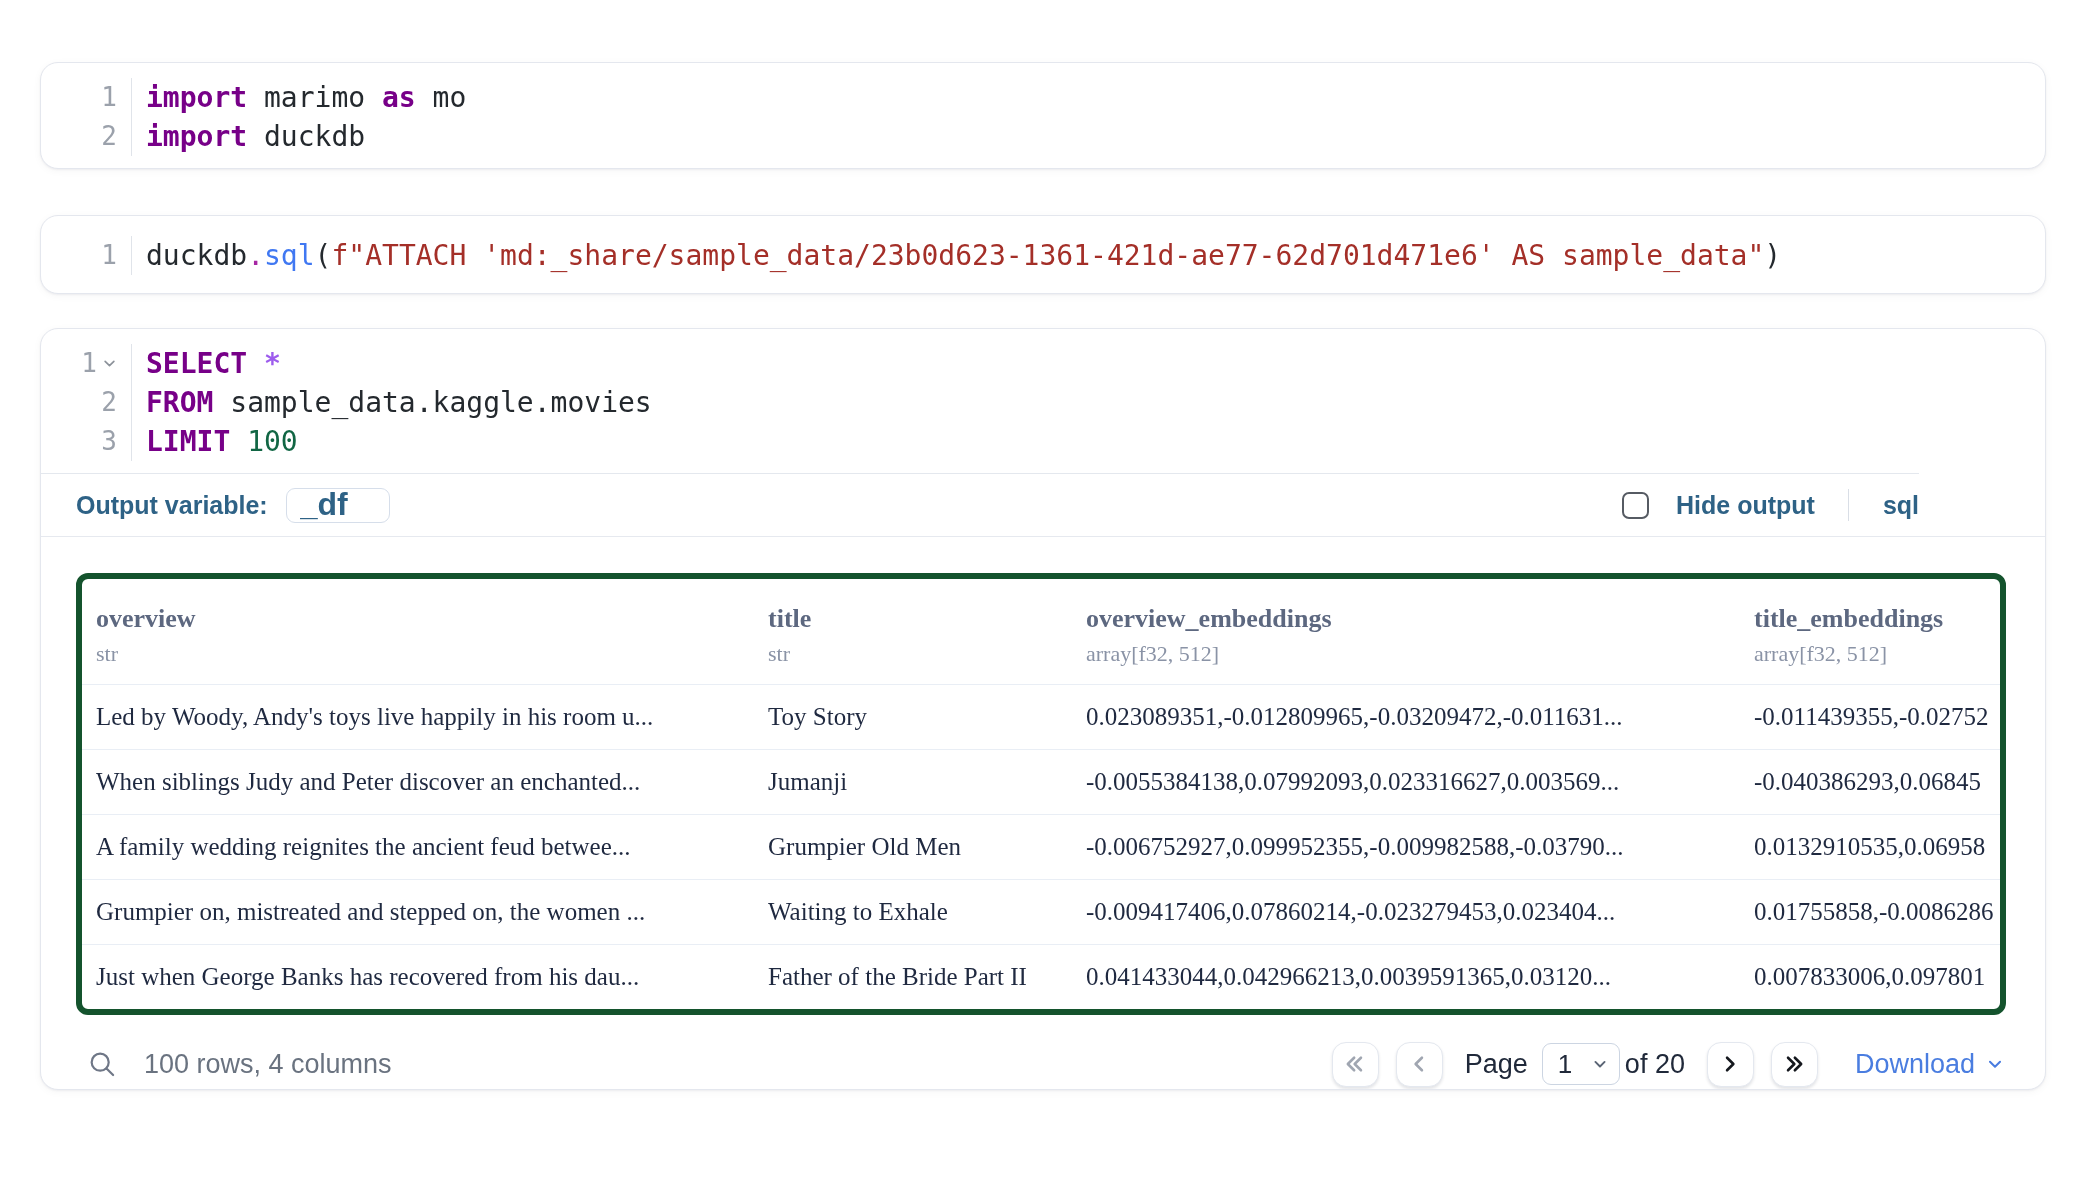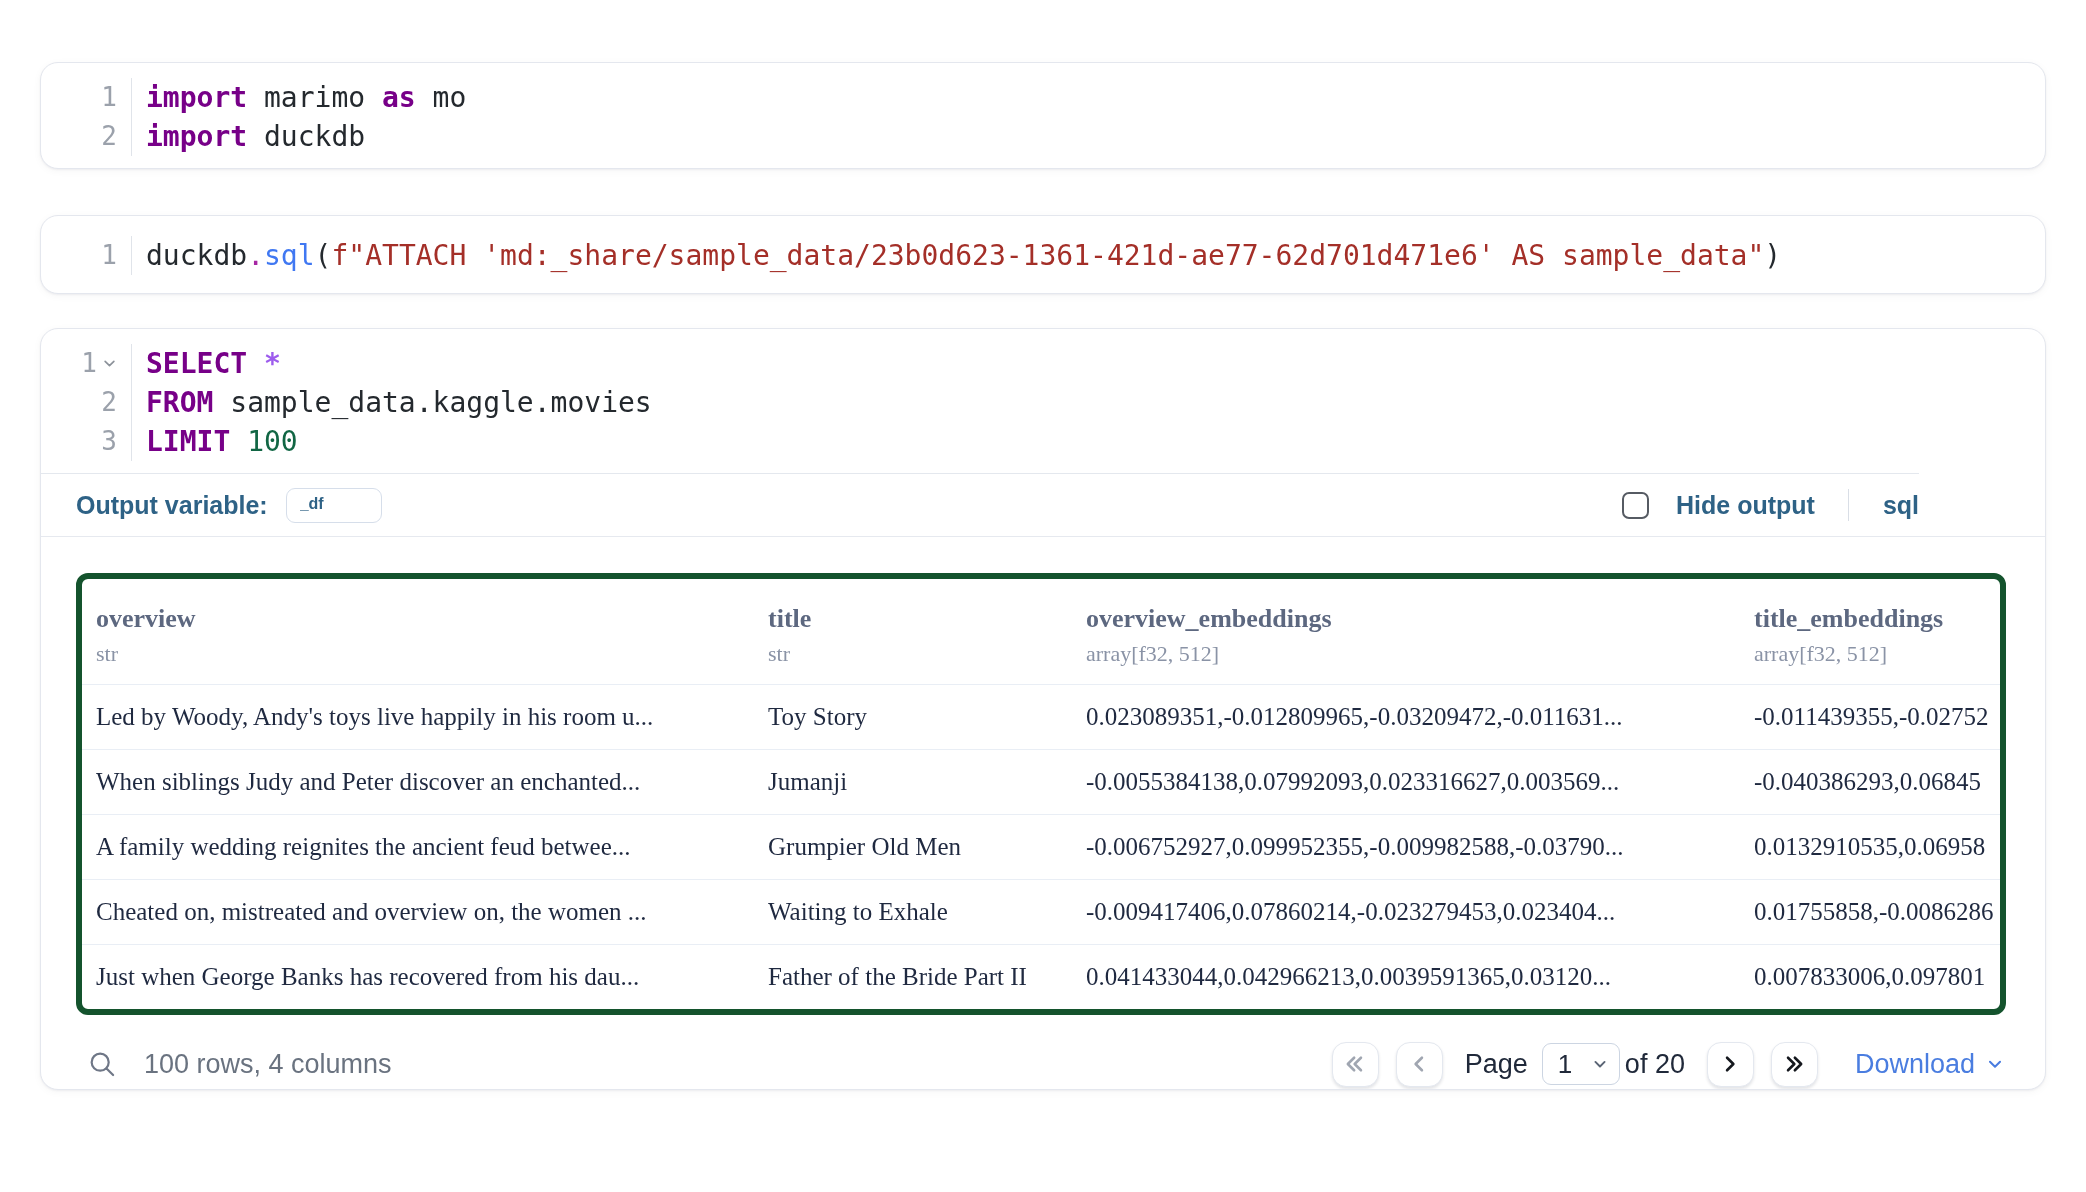--- a/index.html
+++ b/index.html
@@ -51,24 +51,24 @@
 
   
   .editor-divider { height:1px; background:#e4e8ee; margin-right:126px; }
   .output-bar {
     height:62px; display:flex; align-items:center; justify-content:space-between;
     padding-left:35px; padding-right:126px;
   }
   .ob-left { display:flex; align-items:center; }
   .ob-label { font-size:25px; font-weight:bold; color:#2e6286; }
   .df-input {
-    margin-left:18px; width:96px; height:35px;
+    margin-left:18px; width:104px; height:35px;
     border:1px solid #d6deea; border-radius:9px; background:#fff;
     font-family:"Liberation Sans", sans-serif;
-    font-size:16px; font-weight:bold; color:#2e6286;
+    font-size:32px; font-weight:bold; color:#2e6286;
     padding:0 0 2px 13px; outline:none;
   }
   .ob-right { display:flex; align-items:center; }
   .checkbox {
     width:27px; height:27px; border:2px solid #565b63; border-radius:7px;
     background:#fff; cursor:pointer;
   }
   .hide-output-label { margin-left:27px; font-size:25px; font-weight:bold; color:#2e6286; cursor:pointer; }
   .v-divider { width:1px; height:32px; background:#d9dee6; margin:0 34px 0 33px; }
   .lang-label { font-size:25px; font-weight:bold; color:#2e6286; cursor:pointer; }
@@ -232,21 +232,21 @@
               <div class="td">-0.0055384138,0.07992093,0.023316627,0.003569...</div>
               <div class="td">-0.040386293,0.06845</div>
             </div>
             <div class="t-grid tr">
               <div class="td">A family wedding reignites the ancient feud betwee...</div>
               <div class="td">Grumpier Old Men</div>
               <div class="td">-0.006752927,0.099952355,-0.009982588,-0.03790...</div>
               <div class="td">0.0132910535,0.06958</div>
             </div>
             <div class="t-grid tr">
-              <div class="td">Cheated on, mistreated and overview on, the women ...</div>
+              <div class="td">Grumpier on, mistreated and stepped on, the women ...</div>
               <div class="td">Waiting to Exhale</div>
               <div class="td">-0.009417406,0.07860214,-0.023279453,0.023404...</div>
               <div class="td">0.01755858,-0.0086286</div>
             </div>
             <div class="t-grid tr">
               <div class="td">Just when George Banks has recovered from his dau...</div>
               <div class="td">Father of the Bride Part II</div>
               <div class="td">0.041433044,0.042966213,0.0039591365,0.03120...</div>
               <div class="td">0.007833006,0.097801</div>
             </div>

